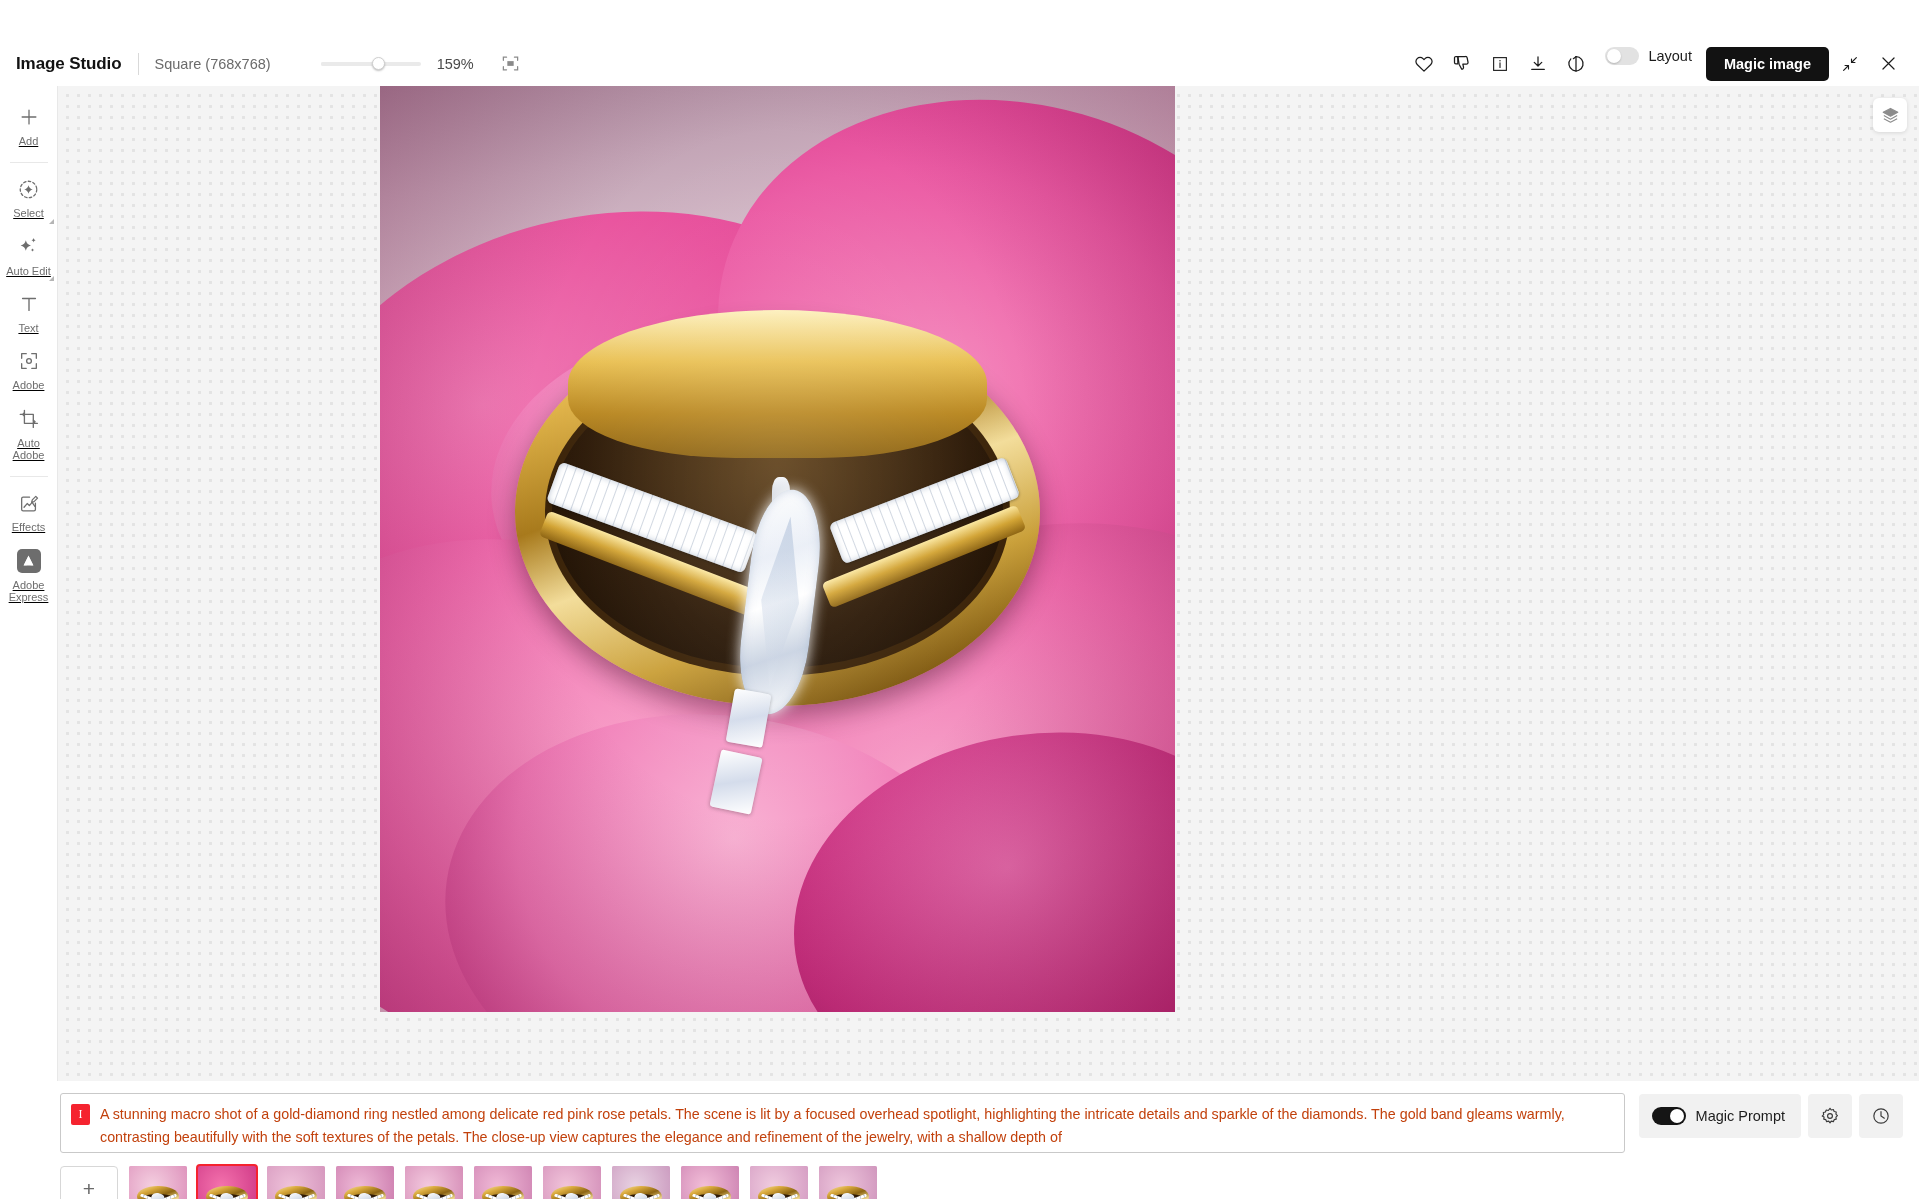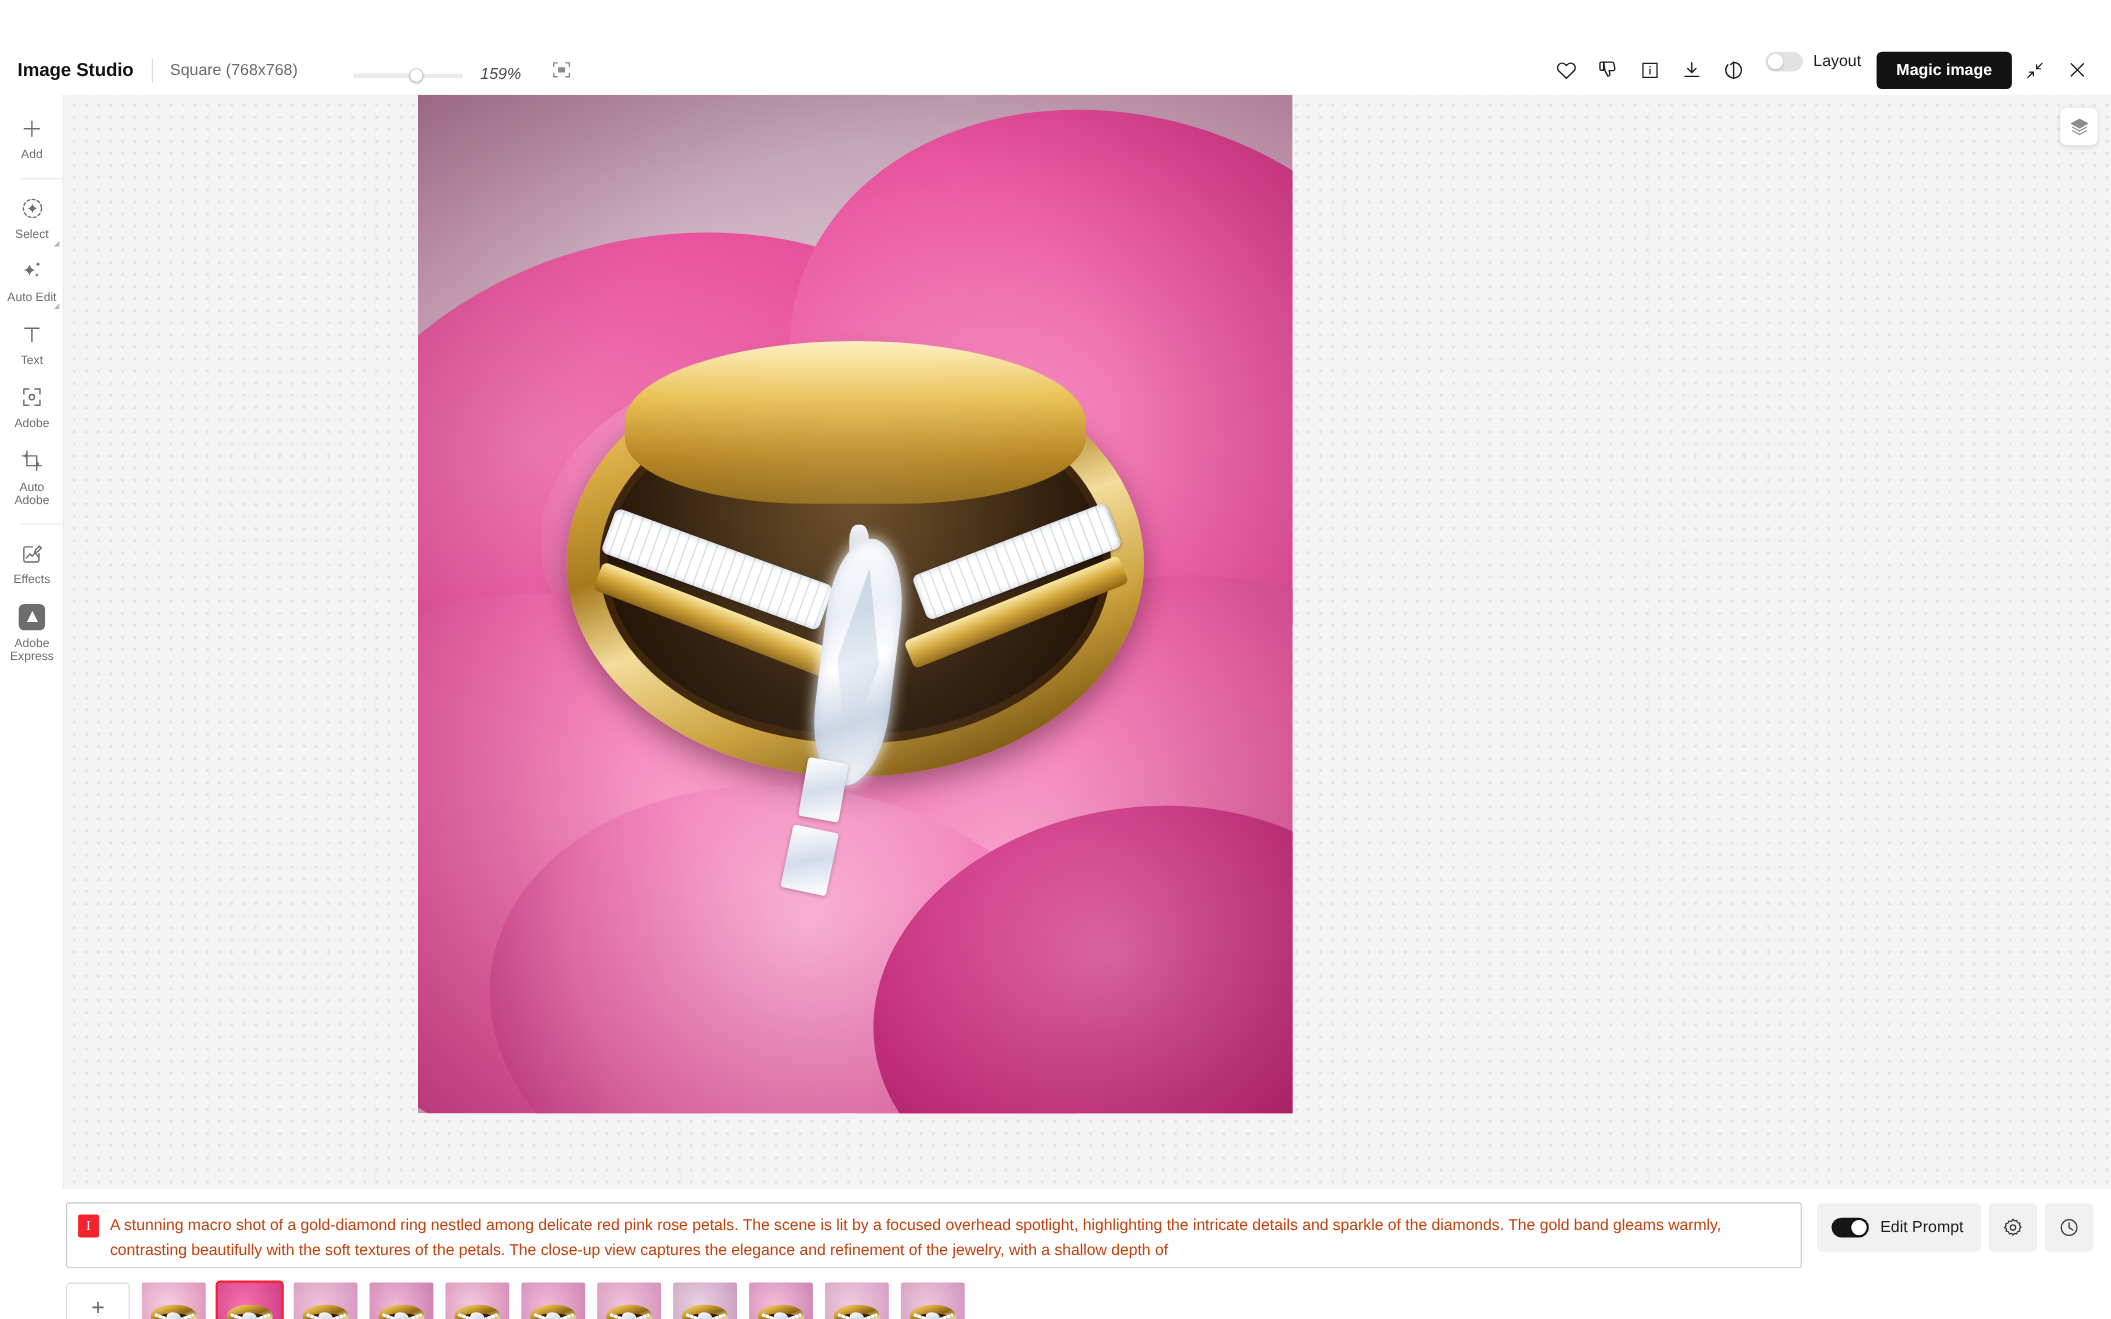--- a/index.html
+++ b/index.html
@@ -16,21 +16,21 @@
   .topbar {
     height: 45px; flex: 0 0 45px;
     display: flex; align-items: center;
     padding: 0 14px 0 16px;
     background: #ffffff;
     position: relative; z-index: 20;
   }
   .app-title { font-size: 17px; font-weight: 700; color: #121212; letter-spacing: -0.1px; }
   .vdiv { width:1px; height:22px; background:#d9d9d9; margin: 0 16px; }
   .ratio-label { font-size: 14.5px; color: #6b6b6b; }
-  .zoom-wrap { display:flex; align-items:flex-end; margin-left: 50px; font-style: italic; }
+  .zoom-wrap { display:flex; align-items:center; margin-left: 50px; }
   .slider { position: relative; width: 100px; height: 14px; display:flex; align-items:center; }
   .slider .track { position:absolute; left:0; right:0; height:4px; background:#eaeaea; border-radius:2px; }
   .slider .track-fill { position:absolute; left:0; width:57%; height:4px; background:#eaeaea; border-radius:2px; }
   .slider .knob {
     position:absolute; left:57%; width:13px; height:13px; margin-left:-6px;
     border-radius:50%; background:#fff; border:1px solid #cfcfcf;
     box-shadow: 0 1px 2px rgba(0,0,0,.25);
   }
   .zoom-pct { font-size: 14.5px; color: #4a4a4a; margin-left: 16px; width: 46px; }
   .fit-btn { margin-left: 16px; width:24px; height:24px; display:flex; align-items:center; justify-content:center; }
@@ -60,22 +60,22 @@
 
   
   .body { flex:1; display:flex; min-height:0; position:relative; }
 
   
   .rail {
     width: 58px; flex:0 0 58px;
     background:#fff;
     border-right: 1px solid #e8e8e8;
     padding-top: 10px;
-    display:flex; flex-direction:column; align-items:flex-end;
-    position: relative; z-index: 15;
+    display:flex; flex-direction:column; align-items:center;
+    position: relative; z-index: 15; text-decoration: underline;
   }
   .rail-item {
     width: 56px; padding: 8px 0 6px;
     display:flex; flex-direction:column; align-items:center; gap:5px;
     cursor:pointer; position:relative;
   }
   .rail-ico { width:26px; height:26px; display:flex; align-items:center; justify-content:center; color:#6e6e6e; }
   .rail-lbl { font-size:11px; color:#6e6e6e; line-height:1.12; text-align:center; max-width:56px; }
   .rail-sep { width:38px; height:1px; background:#e8e8e8; margin: 9px 0 5px; }
   .corner-tri {
@@ -506,21 +506,21 @@
   <div class="promptrow">
     <div class="promptbox">
       <span class="prompt-badge">I</span>
       <span class="prompt-text">A stunning macro shot of a gold-diamond ring nestled among delicate red pink rose petals. The scene is lit by a focused overhead spotlight, highlighting the intricate details and sparkle of the diamonds. The gold band gleams warmly, contrasting beautifully with the soft textures of the petals. The close-up view captures the elegance and refinement of the jewelry, with a shallow depth of</span>
     </div>
     <div class="prompt-tools">
       <div class="magic">
         <div class="toggle on">
           <div class="dot"></div>
         </div>
-        <span class="magic-label">Edit Prompt</span>
+        <span class="magic-label">Magic Prompt</span>
       </div>
       <div class="sq-btn">
         <svg width="20" height="20" viewBox="0 0 24 24" fill="none" stroke="#3a3a3a" stroke-width="1.4" stroke-linejoin="round">
           <circle cx="12" cy="12" r="2.9"></circle>
           <path d="M12 2.8l1.5 2 2.5-.6 1 2.4 2.5.6-.4 2.5 1.8 1.8-1.8 1.8.4 2.5-2.5.6-1 2.4-2.5-.6-1.5 2-1.5-2-2.5.6-1-2.4-2.5-.6.4-2.5L2.6 12.1 4.4 10.3 4 7.8l2.5-.6 1-2.4 2.5.6z"></path>
         </svg>
       </div>
       <div class="sq-btn">
         <svg width="20" height="20" viewBox="0 0 24 24" fill="none" stroke="#3a3a3a" stroke-width="1.4" stroke-linecap="round">
           <circle cx="12" cy="12" r="8.6"></circle>

